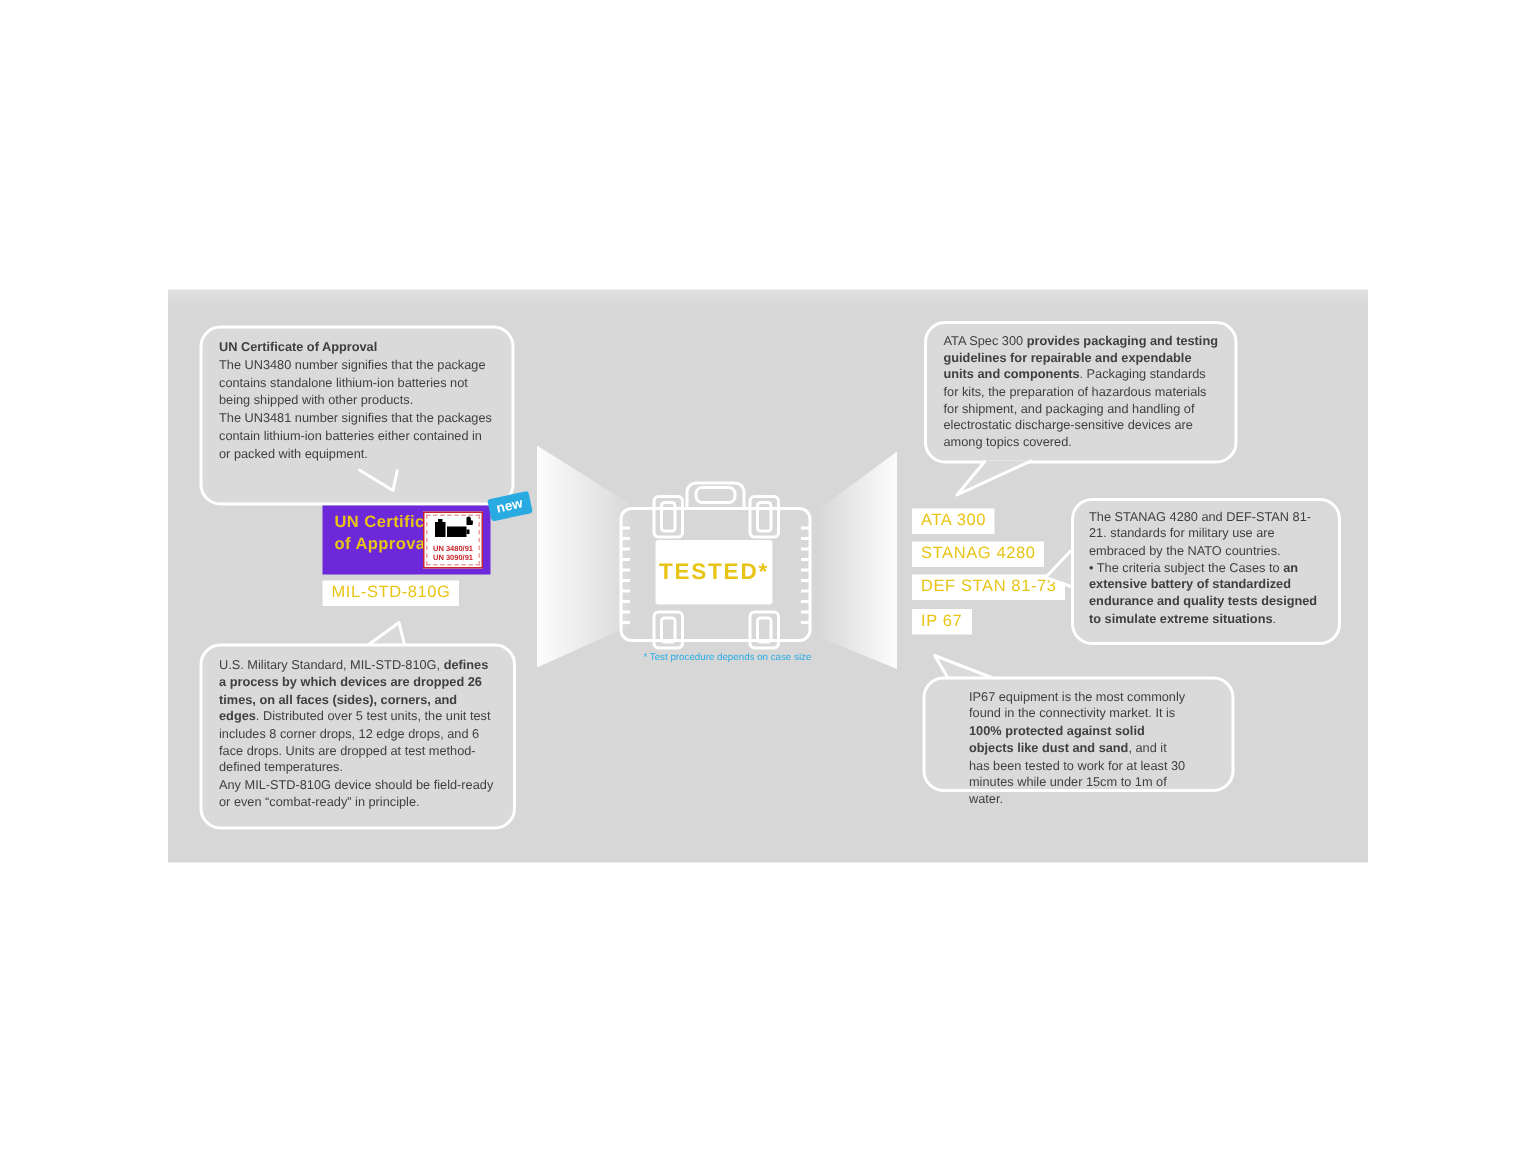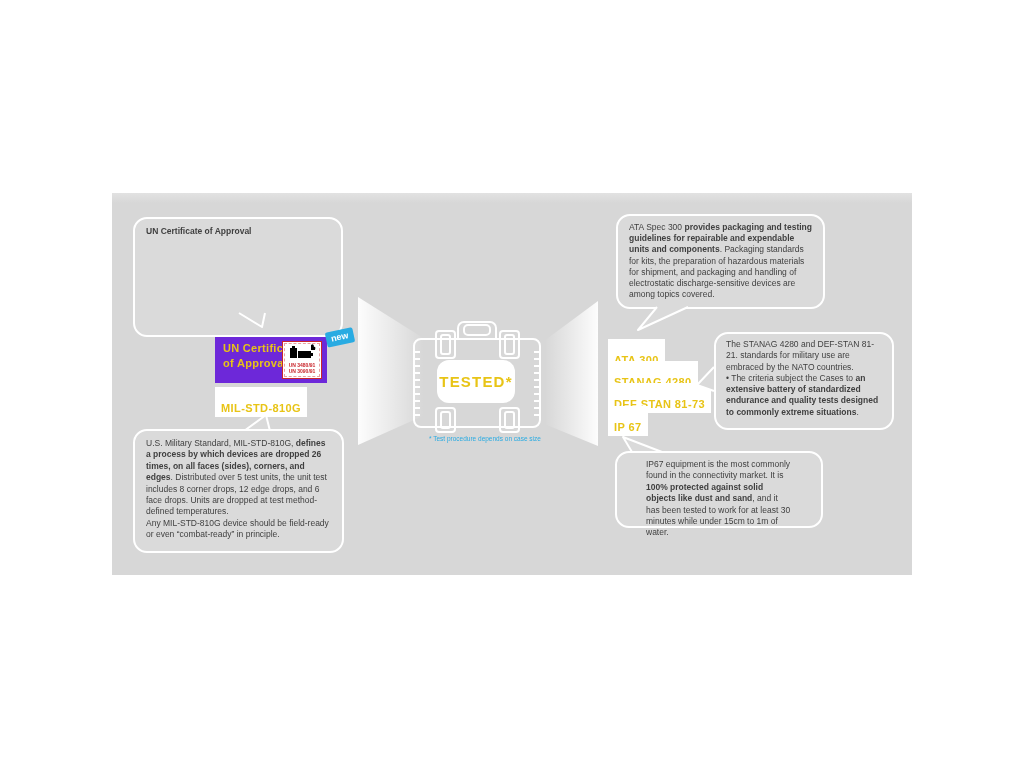--- a/index.html
+++ b/index.html
@@ -15,51 +15,52 @@
   .tail{position:absolute;}
   
   .beam{position:absolute;}
   .beam-left{left:358px;top:297px;width:66px;height:148px;
      background:linear-gradient(to right,rgba(255,255,255,.95),rgba(255,255,255,0));
      clip-path:polygon(0 0,100% 28%,100% 80%,0 100%);}
   .beam-right{left:545px;top:301px;width:53px;height:145px;
      background:linear-gradient(to left,rgba(255,255,255,.95),rgba(255,255,255,0));
      clip-path:polygon(100% 0,0 27%,0 85%,100% 100%);}
   
-  .ylabel{position:absolute;background:#ffffff;color:#e8c416;font-weight:bold;
-          font-size:11px;letter-spacing:.4px;padding:15px 6px 3px 6px;white-space:nowrap;}
+  .ylabel{position:absolute;background:#ffffff;color:#e8c416;font-weight:normal;
+          font-size:11px;letter-spacing:.4px;padding:2px 6px 3px 6px;white-space:nowrap;}
   .uncert-box{position:absolute;left:215px;top:337px;width:112px;height:46px;background:#6d28d9;}
   .uncert-text{position:absolute;left:8px;top:4px;color:#e8c416;font-weight:bold;
                font-size:11px;line-height:15px;letter-spacing:.3px;}
   .sticker{position:absolute;right:5px;top:4px;width:40px;height:38px;background:#ffffff;
            border:1px solid #c9262c;outline:1px dashed #e9a0a0;outline-offset:-3px;
            text-align:center;box-sizing:border-box;padding-top:2px;}
   .sticker-text{color:#c9262c;font-size:5px;line-height:5.5px;font-weight:bold;}
   .badge-new{position:absolute;left:326px;top:330px;background:#29abe2;color:#ffffff;
              font-size:9px;font-weight:bold;padding:2px 5px 3px 5px;border-radius:2px;
              transform:rotate(-12deg);}
   
   .case-svg{position:absolute;left:412px;top:316px;}
   .case-panel{position:absolute;left:437px;top:360px;width:78px;height:43px;background:#ffffff;
-              border-radius:12px;display:flex;align-items:center;justify-content:center;}
+              border-radius:2px;display:flex;align-items:center;justify-content:center;}
   .tested{color:#e8c416;font-weight:bold;font-size:15px;letter-spacing:1.2px;}
   .footnote{position:absolute;left:429px;top:435px;color:#29abe2;font-size:6.5px;}
 </style>
 </head>
 <body>
 
 <div class="page">
 
   <div class="band"></div>
 
   <div class="beam beam-left"></div>
   <div class="beam beam-right"></div>
 
   <div class="bubble" style="left:133px;top:217px;width:210px;height:120px;"><span class="b">UN Certificate of Approval
-</span></div>
+</span><span>The UN3480 number signifies that the package contains standalone lithium-ion batteries not being shipped with other products.
+The UN3481 number signifies that the packages contain lithium-ion batteries either contained in or packed with equipment.</span></div>
   <svg class="tail" style="left:236px;top:312px;" width="32" height="18">
     <path d="M3,1 L26,15 L29,1" fill="#dadada" stroke="#ffffff" stroke-width="2" stroke-linejoin="round"></path>
   </svg>
 
   <div class="uncert-box">
     <div class="uncert-text">
       <div>UN Certificate</div>
       <div>of Approval</div>
     </div>
     <div class="sticker">
@@ -111,20 +112,20 @@
 
   <div class="ylabel" style="left:608px;top:339px;">ATA 300</div>
   <div class="ylabel" style="left:608px;top:361px;">STANAG 4280</div>
   <div class="ylabel" style="left:608px;top:383px;">DEF STAN 81-73</div>
   <div class="ylabel" style="left:608px;top:406px;">IP 67</div>
 
   <svg class="tail" style="left:694px;top:364px;" width="22" height="30">
     <path d="M20,3 L3,21 L20,27" fill="#dadada" stroke="#ffffff" stroke-width="2" stroke-linejoin="round"></path>
   </svg>
   <div class="bubble" style="left:714px;top:332px;width:180px;height:98px;padding:5px 10px;line-height:11.3px;"><span>The STANAG 4280 and DEF-STAN 81-21. standards for military use are embraced by the NATO countries.
-• The criteria subject the Cases to </span><span class="b">an extensive battery of standardized endurance and quality tests designed to commonly extreme situations</span><span>.</span></div>
+• The criteria subject the Cases to </span><span class="b">an extensive battery of standardized endurance and quality tests designed to simulate extreme situations</span><span>.</span></div>
 
   <svg class="tail" style="left:620px;top:434px;" width="46" height="20">
     <path d="M12,18 L3,3 L42,18" fill="#dadada" stroke="#ffffff" stroke-width="2" stroke-linejoin="round"></path>
   </svg>
   <div class="bubble" style="left:615px;top:451px;width:208px;height:77px;padding:6px 29px;line-height:11.4px;"><span>IP67 equipment is the most commonly found in the connectivity market. It is </span><span class="b">100% protected against solid objects like dust and sand</span><span>, and it has been tested to work for at least 30 minutes while under 15cm to 1m of water.</span></div>
 
 </div>
 
 </body></html>

